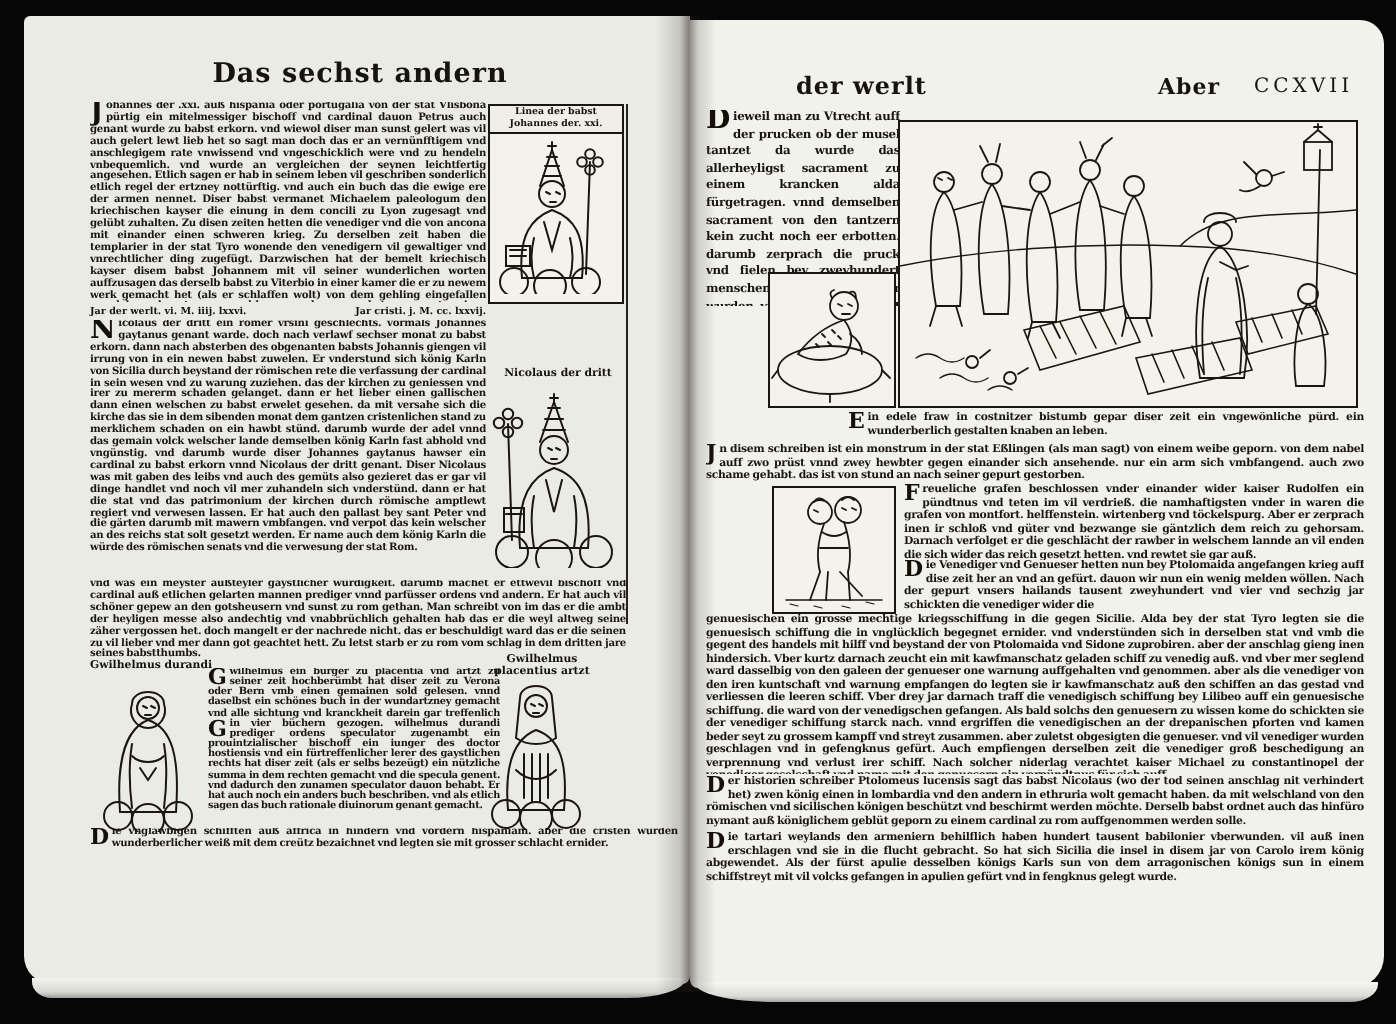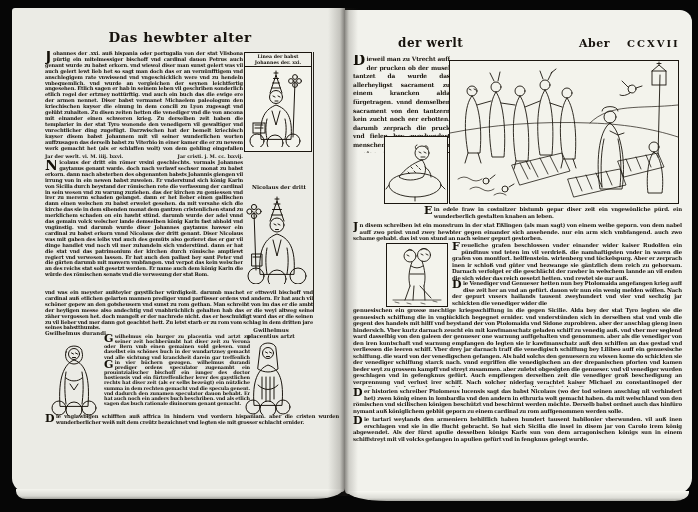--- a/index.html
+++ b/index.html
@@ -44,21 +44,21 @@
   .popecapt{text-align:center;font-weight:700;font-size:4.7px;line-height:5.6px;
             border-bottom:1px solid #1b160f;padding:1px 0;background:#efefe8;}
 </style>
 </head>
 <body>
 
 <div class="stage">
 
   <div class="page page-left">
 
-    <div class="hdr" style="left:33px;top:21px;width:270px;text-align:center;font-size:13.5px;">Das hewbter alter</div>
+    <div class="hdr" style="left:33px;top:21px;width:270px;text-align:center;font-size:13.5px;">Das sechst andern</div>
 
     <p class="bt" style="left:33px;top:43px;width:198px;height:100px;overflow:hidden;">
       <span class="dc">J</span><span>ohannes der .xxi. auß hispania oder portugalia von der stat Vlisbona pürtig ein mitelmessiger bischoff vnd cardinal dauon Petrus auch genant wurde zu babst erkorn. vnd wiewol diser man sunst gelert was vil auch gelert lewt lieb het so sagt man doch das er an vernünfftigem vnd anschlegigem rate vnwissend vnd vngeschicklich were vnd zu hendeln vnbequemlich. vnd wurde an vergleichen der seynen leichtfertig angesehen. Etlich sagen er hab in seinem leben vil geschriben sonderlich etlich regel der ertzney nottürftig. vnd auch ein buch das die ewige ere der armen nennet. Diser babst vermanet Michaelem paleologum den kriechischen kayser die einung in dem concili zu Lyon zugesagt vnd gelübt zuhalten. Zu disen zeiten hetten die venediger vnd die von ancona mit einander einen schweren krieg. Zu derselben zeit haben die templarier in der stat Tyro wonende den venedigern vil gewaltiger vnd vnrechtlicher ding zugefügt. Darzwischen hat der bemelt kriechisch kayser disem babst Johannem mit vil seiner wunderlichen worten auffzusagen das derselb babst zu Viterbio in einer kamer die er zu newem werk gemacht het (als er schlaffen wolt) von dem gehling eingefallen gepelck vnd getsems erschlagen vnd am sechsten monat seines babstthumbs gestorben ist.</span>
     </p>
 
     <div class="wc wc-frame" style="left:232px;top:44px;width:66px;height:98px;">
       <div class="popecapt">
         <div>Linea der babst</div>
         <div>Johannes der. xxi.</div>
       </div>
@@ -171,21 +171,21 @@
 
     <p class="bt" style="left:33px;top:406px;width:294px;height:14px;overflow:hidden;">
       <span class="dc dc2">D</span><span>ie vnglawbigen schifften auß affrica in hindern vnd vordern hispaniam. aber die cristen wurden wunderberlicher weiß mit dem creütz bezaichnet vnd legten sie mit grosser schlacht ernider.</span>
     </p>
   </div>
 
   <div class="page page-right">
 
     <div class="hdr" style="left:53px;top:26px;font-size:12px;">der werlt</div>
     <div class="hdr" style="left:234px;top:27px;font-size:11px;">Aber</div>
-    <div class="hdr" style="left:282px;top:28px;font-size:10px;letter-spacing:2px;font-weight:700;">CCXVII</div>
+    <div class="hdr" style="left:282px;top:28px;font-size:10px;letter-spacing:2px;font-weight:400;">CCXVII</div>
 
     <p class="bt bt-p1" style="left:8px;top:45px;width:97px;height:98px;overflow:hidden;">
       <span class="dc">D</span><span>ieweil man zu Vtrecht auff der prucken ob der musel tantzet da wurde das allerheyligst sacrament zu einem krancken alda fürgetragen. vnnd demselben sacrament von den tantzern kein zucht noch eer erbotten. darumb zerprach die pruck vnd fielen bey zweyhundert menschen in den fluß. der wurden vil ertruncken. damit got ir vergessung seiner schuldigen danckparkeit strafet.</span>
     </p>
 
     <div class="wc wc-frame" style="left:104px;top:50px;">
       <svg width="228" height="142" viewBox="0 0 228 142">
         <g stroke="#1b160f" stroke-width="0.9" fill="none" stroke-linecap="round">
           <path d="M0,72 C40,64 90,60 140,62 C180,63 210,70 228,76" stroke-width="0.7"></path>
           <path d="M140,62 C160,42 190,48 228,44" stroke-width="0.7"></path>

